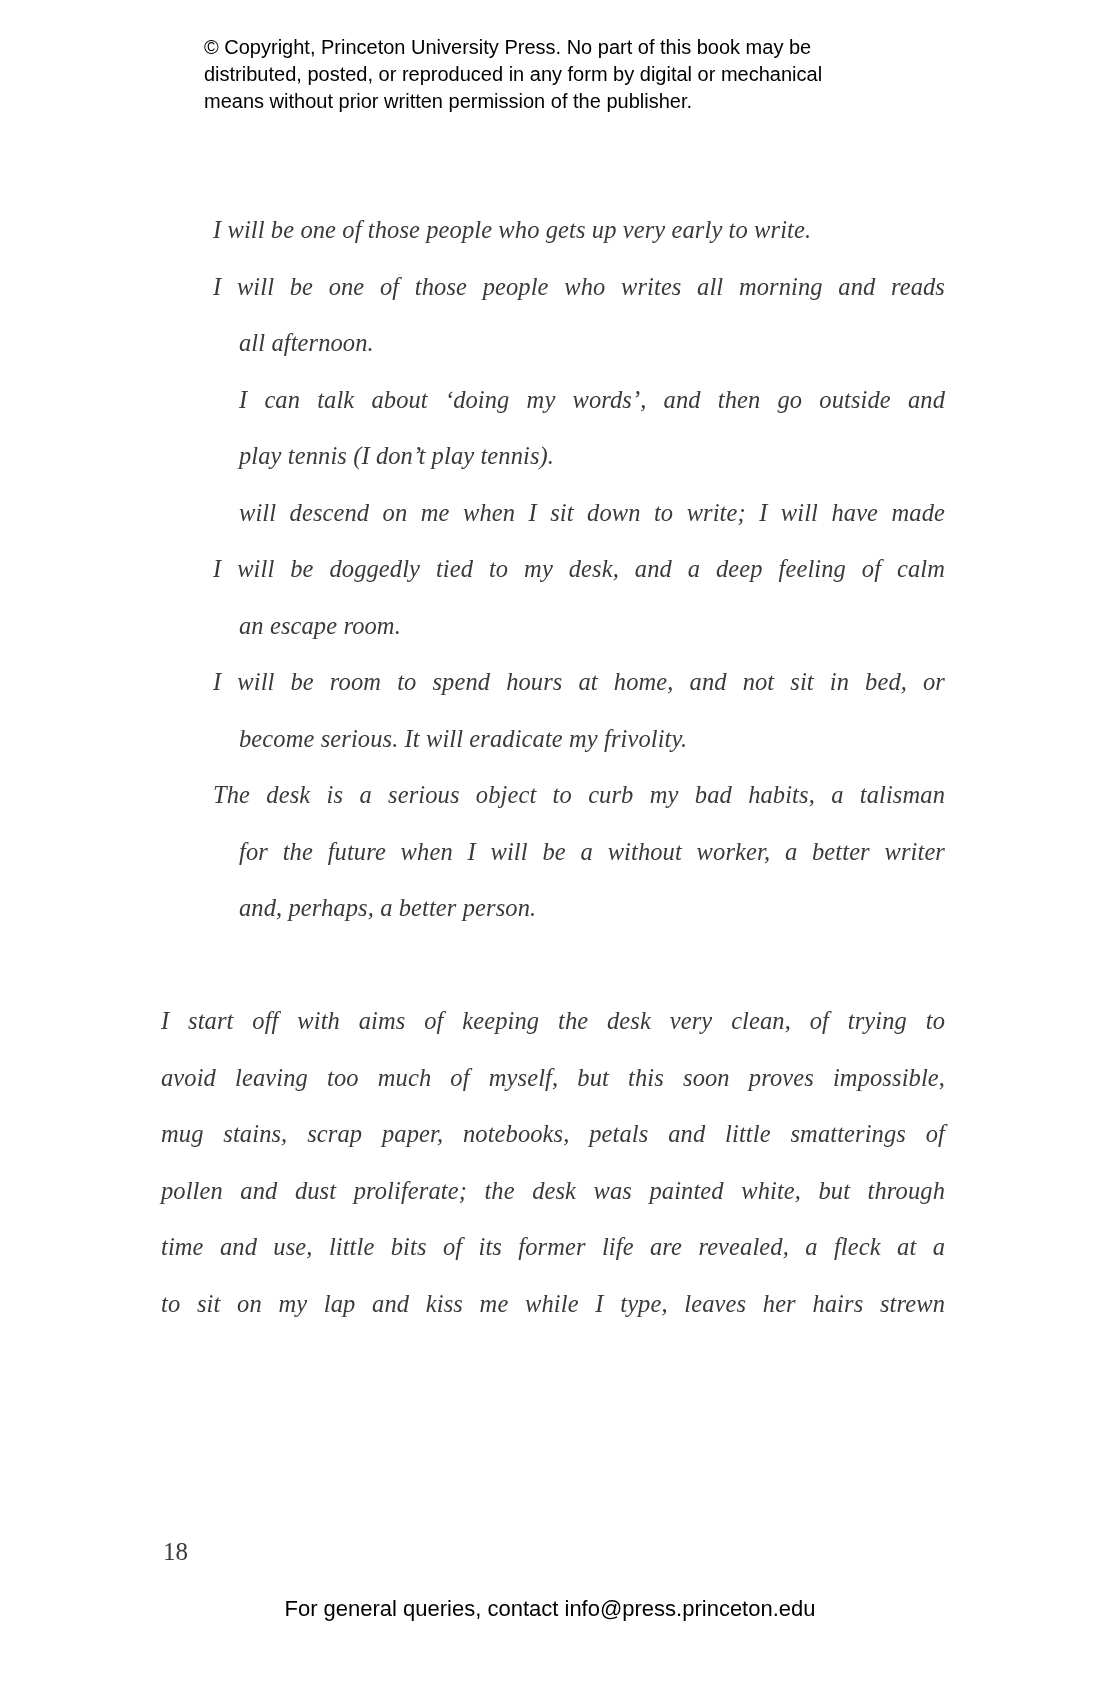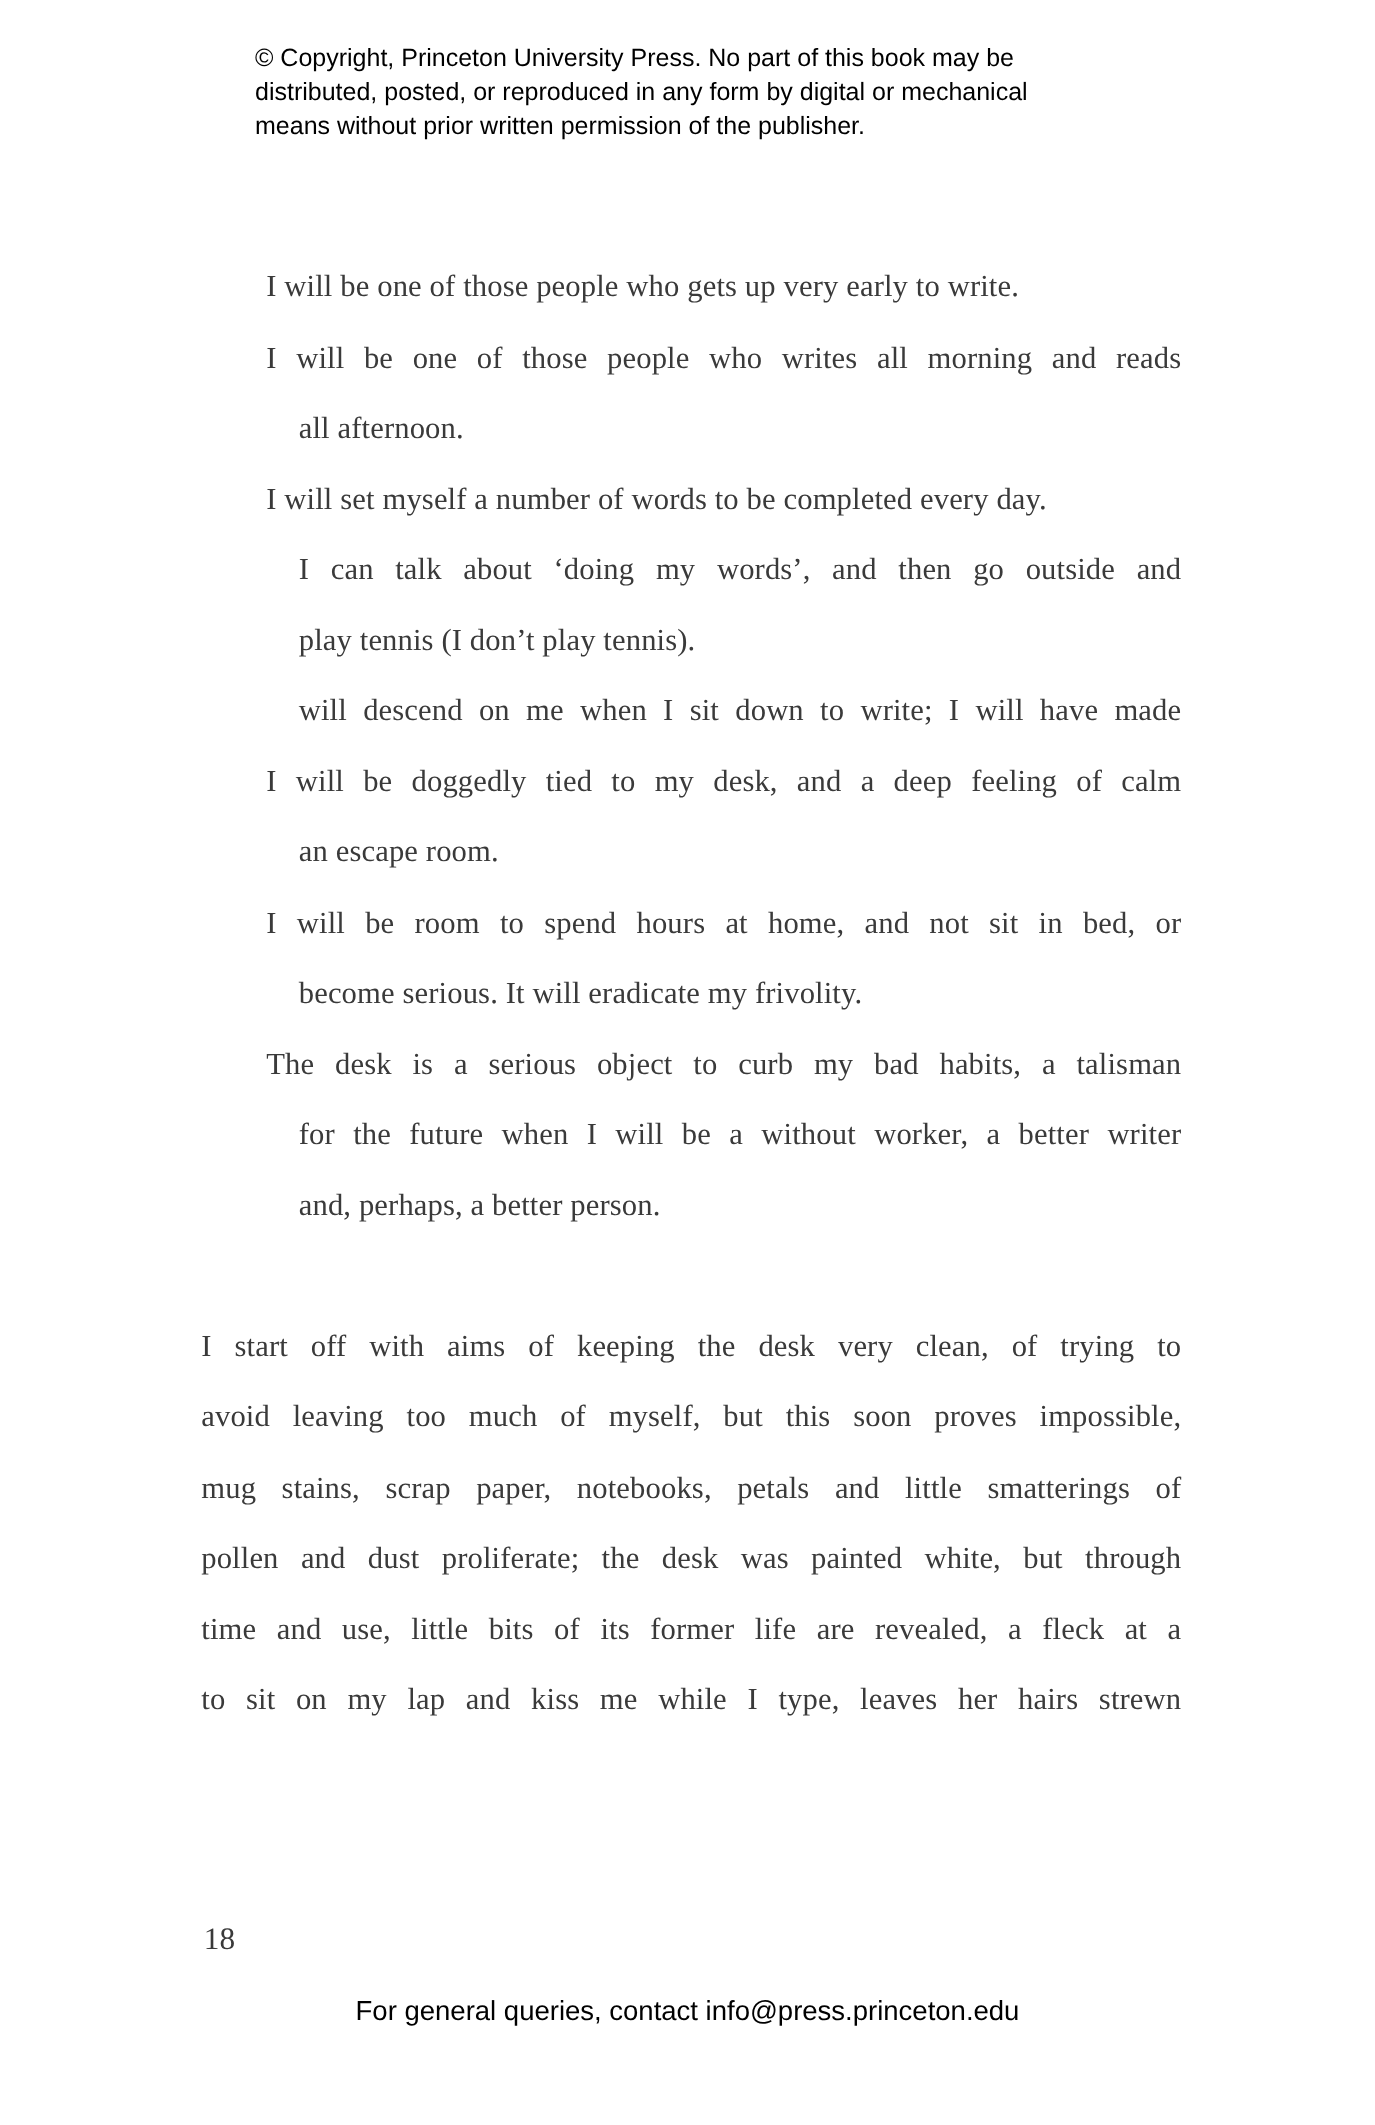--- a/index.html
+++ b/index.html
@@ -27,20 +27,21 @@
   }
   .body-text {
     position: absolute;
     left: 161px;
     top: 202px;
     width: 784px;
     font-size: 24.5px;
     line-height: 56.5px;
     letter-spacing: 0.1px;
     color: var(--body-text, #3a3a3a);
+    font-style: italic;
   }
   .bline { min-height: 56.5px; }
   .ind0 { padding-left: 52px; }
   .ind1 { padding-left: 78px; }
   .just {
     text-align: justify;
     text-align-last: justify;
   }
   .gap { height: 56.5px; }
   .pagenum {
@@ -69,21 +70,20 @@
   <div class="copyright">
     <div class="cline">© Copyright, Princeton University Press. No part of this book may be</div>
     <div class="cline">distributed, posted, or reproduced in any form by digital or mechanical</div>
     <div class="cline">means without prior written permission of the publisher.</div>
   </div>
 
   <div class="body-text">
     <div class="bline ind0">I will be one of those people who gets up very early to write.</div>
     <div class="bline ind0 just">I will be one of those people who writes all morning and reads</div>
     <div class="bline ind1">all afternoon.</div>
-    <div class="bline ind0">I will set myself a number of words to be completed every day.</div>
     <div class="bline ind1 just">I can talk about ‘doing my words’, and then go outside and</div>
     <div class="bline ind1">play tennis (I don’t play tennis).</div>
     <div class="bline ind1 just">will descend on me when I sit down to write; I will have made</div>
     <div class="bline ind0 just">I will be doggedly tied to my desk, and a deep feeling of calm</div>
     <div class="bline ind1">an escape room.</div>
     <div class="bline ind0 just">I will be room to spend hours at home, and not sit in bed, or</div>
     <div class="bline ind1">become serious. It will eradicate my frivolity.</div>
     <div class="bline ind0 just">The desk is a serious object to curb my bad habits, a talisman</div>
     <div class="bline ind1 just">for the future when I will be a without worker, a better writer</div>
     <div class="bline ind1">and, perhaps, a better person.</div>

